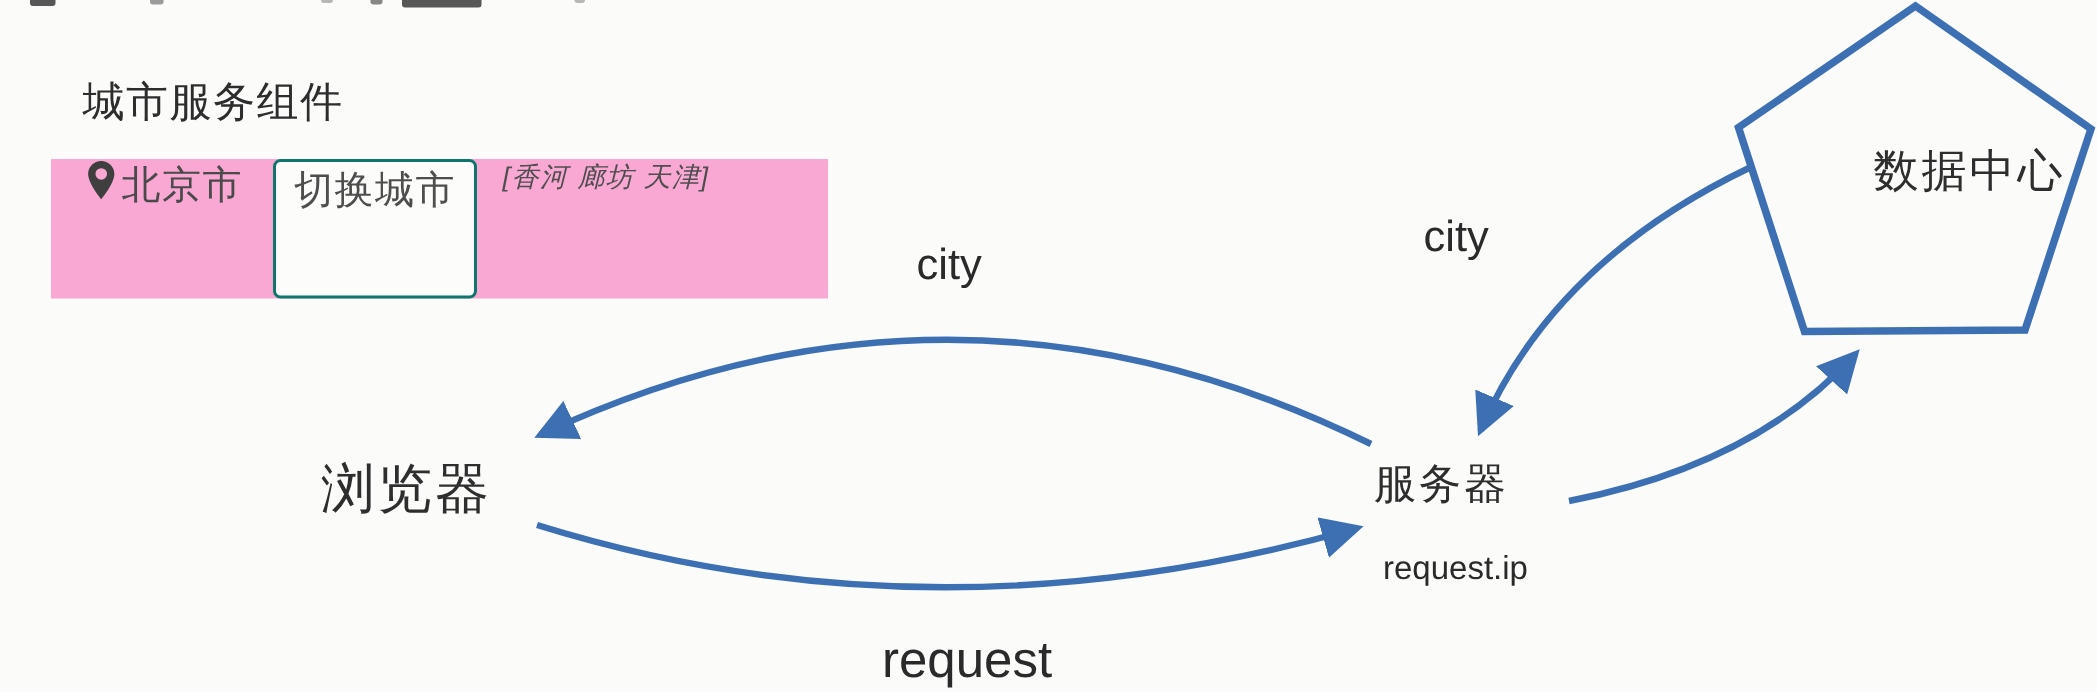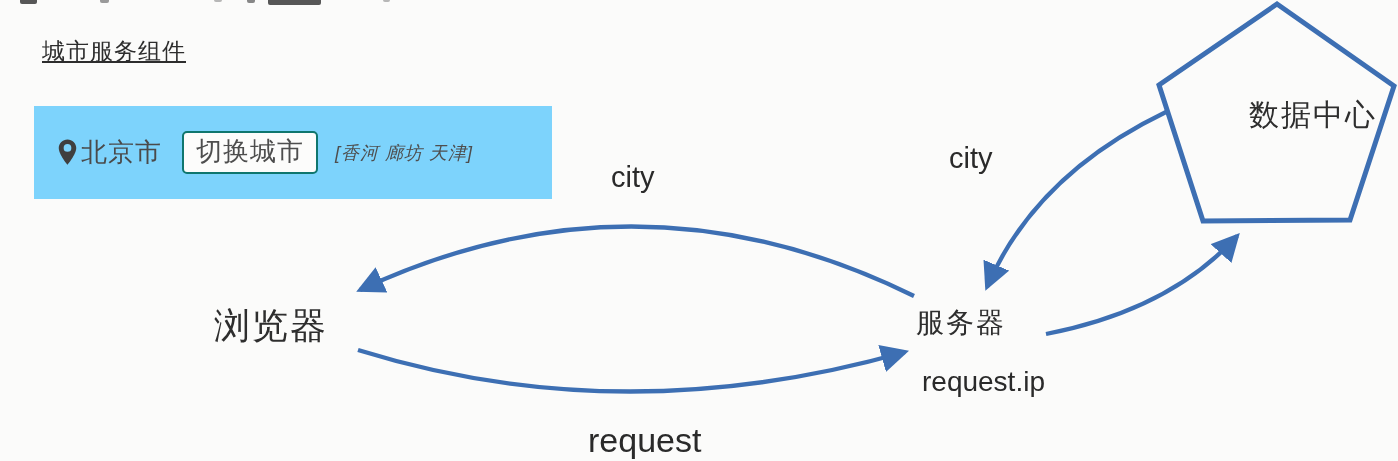--- a/index.html
+++ b/index.html
@@ -13,27 +13,27 @@
   
   .frag{position:absolute;top:0;background:#3a3a3a;border-radius:0 0 2px 2px;opacity:.85;}
   .f1{left:20px;width:17px;height:4px;}
   .f2{left:100px;width:9px;height:3px;opacity:.5;}
   .f3{left:214px;width:8px;height:2px;opacity:.35;}
   .f4{left:247px;width:8px;height:3px;opacity:.6;}
   .f5{left:268px;width:53px;height:5px;}
   .f6{left:383px;width:7px;height:2px;opacity:.35;}
 
   .title{
-    position:absolute;left:42px;top:36px;margin:0;
-    font-size:23px;font-weight:500;color:#2d2d2d;letter-spacing:1px;text-decoration:underline;
+    position:absolute;left:42px;top:36px;margin:13px;
+    font-size:28px;font-weight:500;color:#2d2d2d;letter-spacing:1px;
   }
 
   .city-widget{
     position:absolute;left:34px;top:106px;width:518px;height:93px;
-    background:#7dd3fc;display:flex;align-items:center;
+    background:#f9a8d4;display:flex;
     box-sizing:border-box;padding-left:23px;
   }
   .pin{flex:0 0 auto;width:21px;height:29px;margin-right:3px;}
   .cur-city{font-size:26px;color:#4a4a4a;letter-spacing:1px;}
   .switch-btn{
     margin-left:20px;
     font-size:26px;color:#4e4e4e;letter-spacing:1px;
     background:#fcfcfb;border:2px solid #0f766e;border-radius:5px;
     padding:2px 12px 4px 12px;cursor:pointer;line-height:1.25;
   }
@@ -45,21 +45,21 @@
 
   .node{position:absolute;color:#2e2e2e;white-space:nowrap;line-height:1;}
   .node-browser{left:214px;top:308px;font-size:36px;letter-spacing:2px;}
   .node-server{left:916px;top:309px;font-size:28px;letter-spacing:2px;}
   .node-datacenter{left:1249px;top:100px;font-size:30px;letter-spacing:2px;}
 
   .elabel{position:absolute;color:#2a2a2a;white-space:nowrap;line-height:1;}
   .lbl-city-left{left:611px;top:163px;font-size:29px;}
   .lbl-city-right{left:949px;top:144px;font-size:29px;}
   .lbl-request{left:588px;top:423px;font-size:34px;}
-  .lbl-request-ip{left:922px;top:368px;font-size:28px;text-align:center;}
+  .lbl-request-ip{left:922px;top:368px;font-size:22px;text-align:center;}
 </style>
 </head>
 <body>
 
 <div class="stage">
 
   <div class="frag f1"></div>
   <div class="frag f2"></div>
   <div class="frag f3"></div>
   <div class="frag f4"></div>

